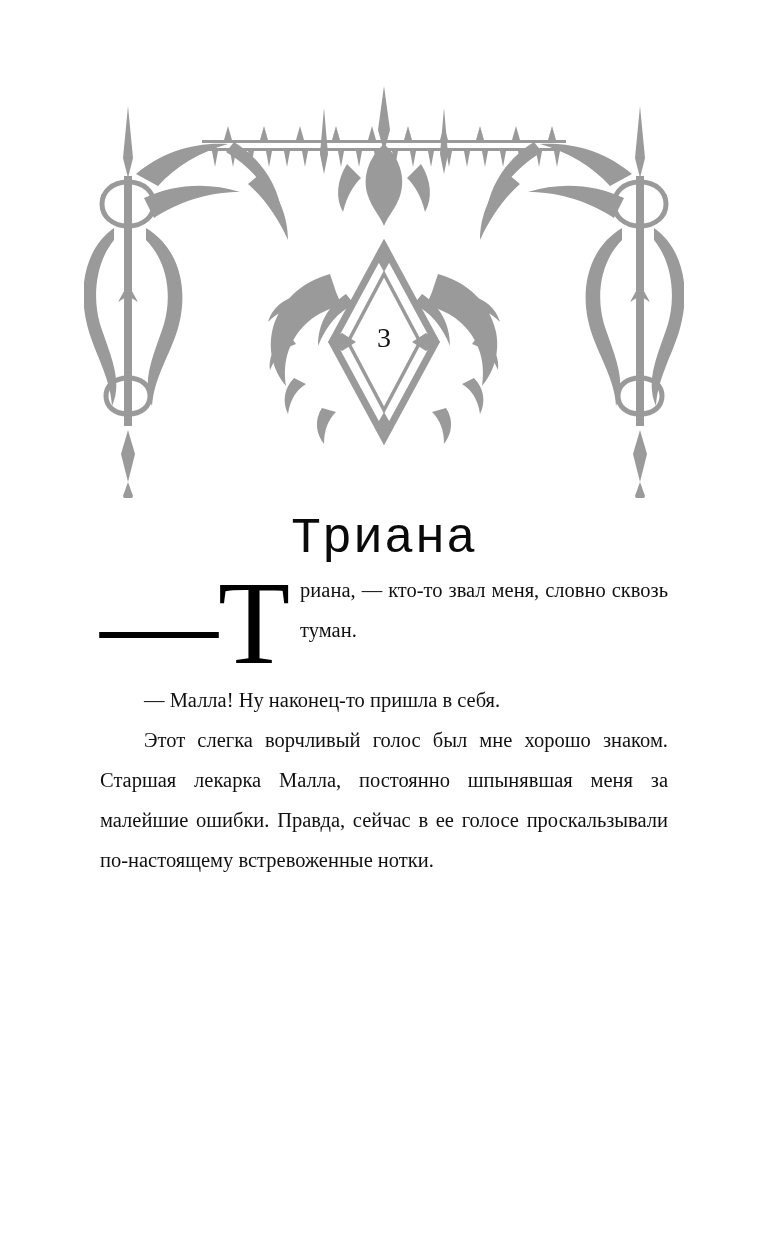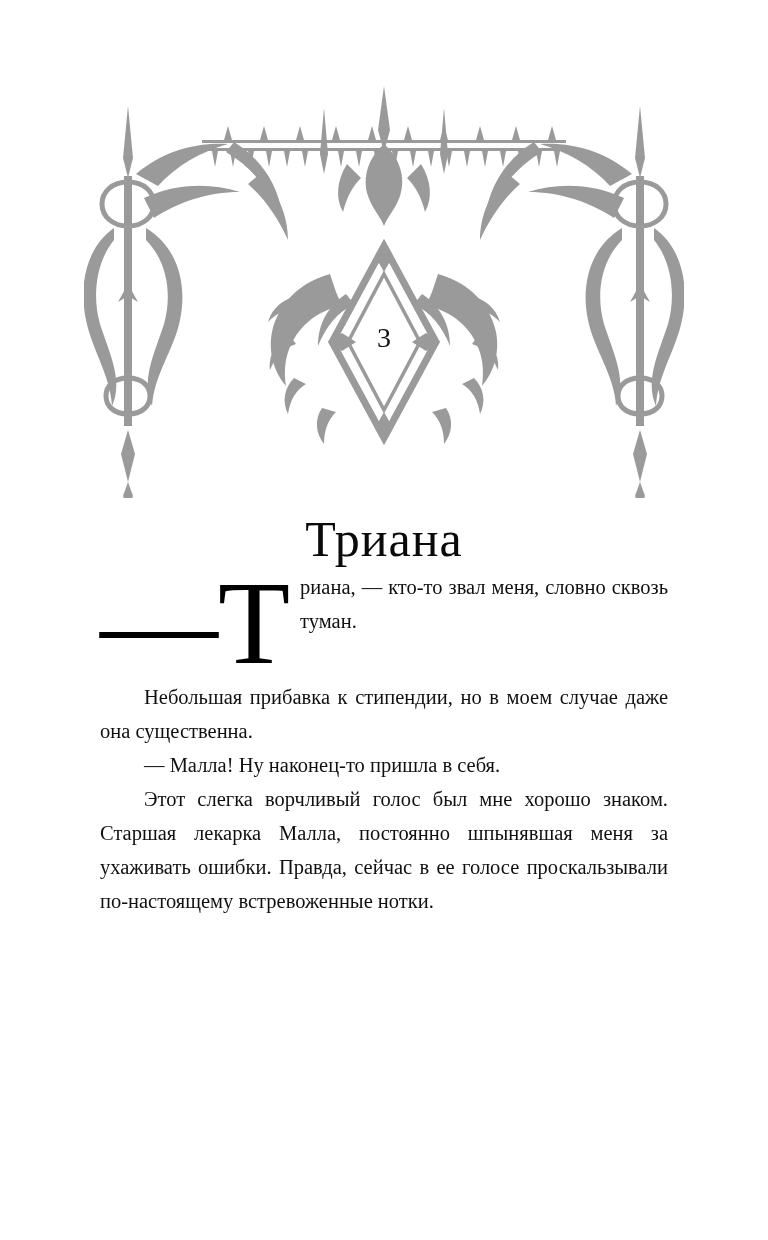--- a/index.html
+++ b/index.html
@@ -44,21 +44,21 @@
     color: #111;
     letter-spacing: 0;
   }
 
   .chapter-title {
     position: absolute;
     left: 0;
     right: 0;
     top: 476px;
     text-align: center;
-    font-family: Liberation Serif, serif;
+    font-family: Liberation Mono, monospace;
     font-size: 50px;
     font-weight: 400;
     letter-spacing: 1px;
     color: #0a0a0a;
   }
 
   
   .text-col {
     position: absolute;
     left: 100px;
@@ -78,21 +78,21 @@
     margin: 6px 10px 0 0;
     color: #000;
   }
   .dropcap .dash {
     letter-spacing: 0;
   }
 
   p.para {
     margin: 0;
     font-size: 20.5px;
-    line-height: 34px;
+    line-height: 40px;
     text-align: justify;
     text-indent: 44px;
     color: #101010;
     hyphens: manual;
   }
   p.para.first {
     text-indent: 0;
   }
   p.para.cont {
     text-indent: 44px;
@@ -226,18 +226,17 @@
 
   <h1 class="chapter-title">Триана</h1>
 
   <div class="text-col">
 
     <div class="dropcap-block">
       <span class="dropcap"><span class="dash">—</span><span>Т</span></span>
       <p class="para first">риана, — кто-то звал меня, словно сквозь туман.</p>
     </div>
 
-    <p class="para">Небольшая прибавка к стипендии, но в моем случае даже она существенна.</p>
     <p class="para">— Малла! Ну наконец-то пришла в себя.</p>
-    <p class="para">Этот слегка ворчливый голос был мне хорошо знаком. Старшая лекарка Малла, постоянно шпынявшая меня за ухаживать ошибки. Правда, сейчас в ее голосе проскальзывали по-настоящему встревоженные нотки.</p>
+    <p class="para">Этот слегка ворчливый голос был мне хорошо знаком. Старшая лекарка Малла, постоянно шпынявшая меня за малейшие ошибки. Правда, сейчас в ее голосе проскальзывали по-настоящему встревоженные нотки.</p>
   </div>
 
 </div>
 
 </body></html>

